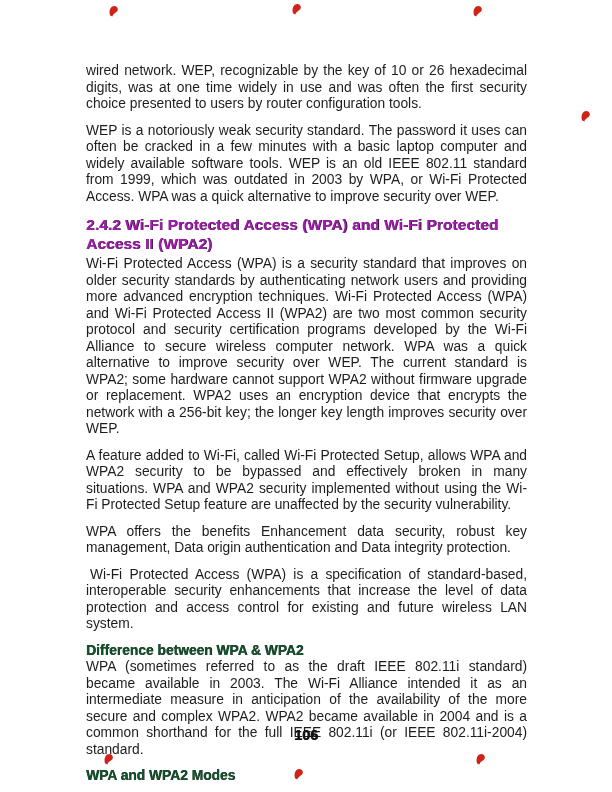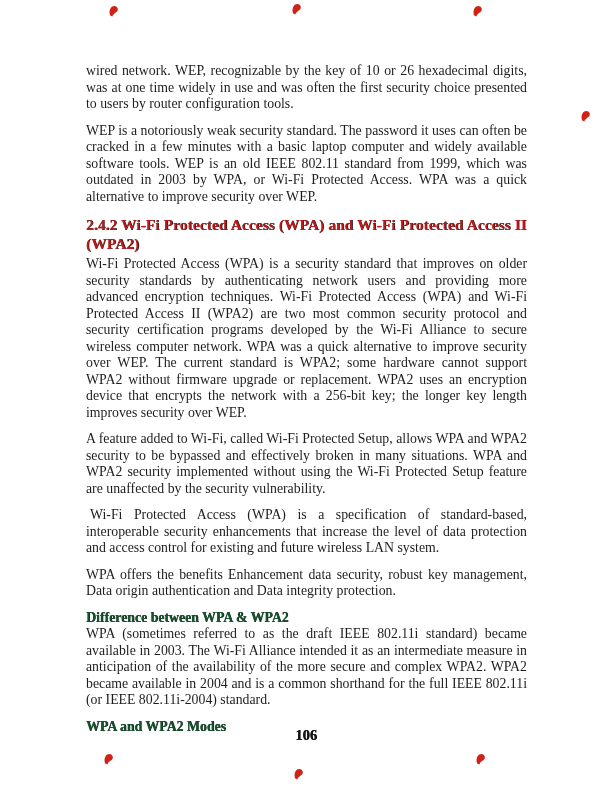--- a/index.html
+++ b/index.html
@@ -6,21 +6,21 @@
     margin: 0;
     padding: 0;
     background: #ffffff;
   }
   .page {
     position: relative;
     width: 612px;
     height: 792px;
     background: #ffffff;
     overflow: hidden;
-    font-family: Liberation Serif, serif;
+    font-family: Liberation Sans, sans-serif;
     color: #1d1d1d;
   }
   .content {
     position: absolute;
     left: 86px;
     top: 63px;
     width: 441px;
   }
   p.body {
     margin: 0 0 10px 0;
@@ -29,21 +29,21 @@
     text-align: justify;
   }
   p.body.indent-sp {
     text-indent: 4px;
   }
   h2.section {
     margin: 1px 0 3px 0;
     font-size: 15.4px;
     line-height: 19px;
     font-weight: bold;
-    color: #b91c1c;
+    color: #a21caf;
     text-shadow: 0.6px 0 0 #141414;
     letter-spacing: 0.1px;
   }
   h3.sub {
     margin: 4px 0 0 0;
     font-size: 13.8px;
     line-height: 16.5px;
     font-weight: bold;
     color: #14532d;
     text-shadow: 0.4px 0 0 #161616;
@@ -77,23 +77,23 @@
 
     <p class="body">WEP is a notoriously weak security standard. The password it uses can often be cracked in a few minutes with a basic laptop computer and widely available software tools. WEP is an old IEEE 802.11 standard from 1999, which was outdated in 2003 by WPA, or Wi-Fi Protected Access. WPA was a quick alternative to improve security over WEP.</p>
 
     <h2 class="section">2.4.2 Wi-Fi Protected Access (WPA) and Wi-Fi Protected Access II (WPA2)</h2>
 
     <p class="body">Wi-Fi Protected Access (WPA) is a security standard that improves on older security standards by authenticating network users and providing more advanced encryption techniques. Wi-Fi Protected Access (WPA) and Wi-Fi Protected Access II (WPA2) are two most common security protocol and security certification programs developed by the Wi-Fi Alliance to secure wireless computer network. WPA was a quick alternative to improve security over WEP. The current standard is WPA2; some hardware cannot support WPA2 without firmware upgrade or replacement. WPA2 uses an encryption device that encrypts the network with a 256-bit key; the longer key length improves security over WEP.</p>
 
 
     <p class="body">A feature added to Wi-Fi, called Wi-Fi Protected Setup, allows WPA and WPA2 security to be bypassed and effectively broken in many situations. WPA and WPA2 security implemented without using the Wi-Fi Protected Setup feature are unaffected by the security vulnerability.</p>
 
+    <p class="body">WPA offers the benefits Enhancement data security, robust key management, Data origin authentication and Data integrity protection.</p>
+
     <p class="body indent-sp">Wi-Fi Protected Access (WPA) is a specification of standard-based, interoperable security enhancements that increase the level of data protection and access control for existing and future wireless LAN system.</p>
-
-    <p class="body">WPA offers the benefits Enhancement data security, robust key management, Data origin authentication and Data integrity protection.</p>
 
     <h3 class="sub">Difference between WPA &amp; WPA2</h3>
 
     <p class="body">WPA (sometimes referred to as the draft IEEE 802.11i standard) became available in 2003. The Wi-Fi Alliance intended it as an intermediate measure in anticipation of the availability of the more secure and complex WPA2. WPA2 became available in 2004 and is a common shorthand for the full IEEE 802.11i (or IEEE 802.11i-2004) standard.</p>
 
     <h3 class="sub">WPA and WPA2 Modes</h3>
 
   </div>
 
   <div class="pagenum">106</div>

